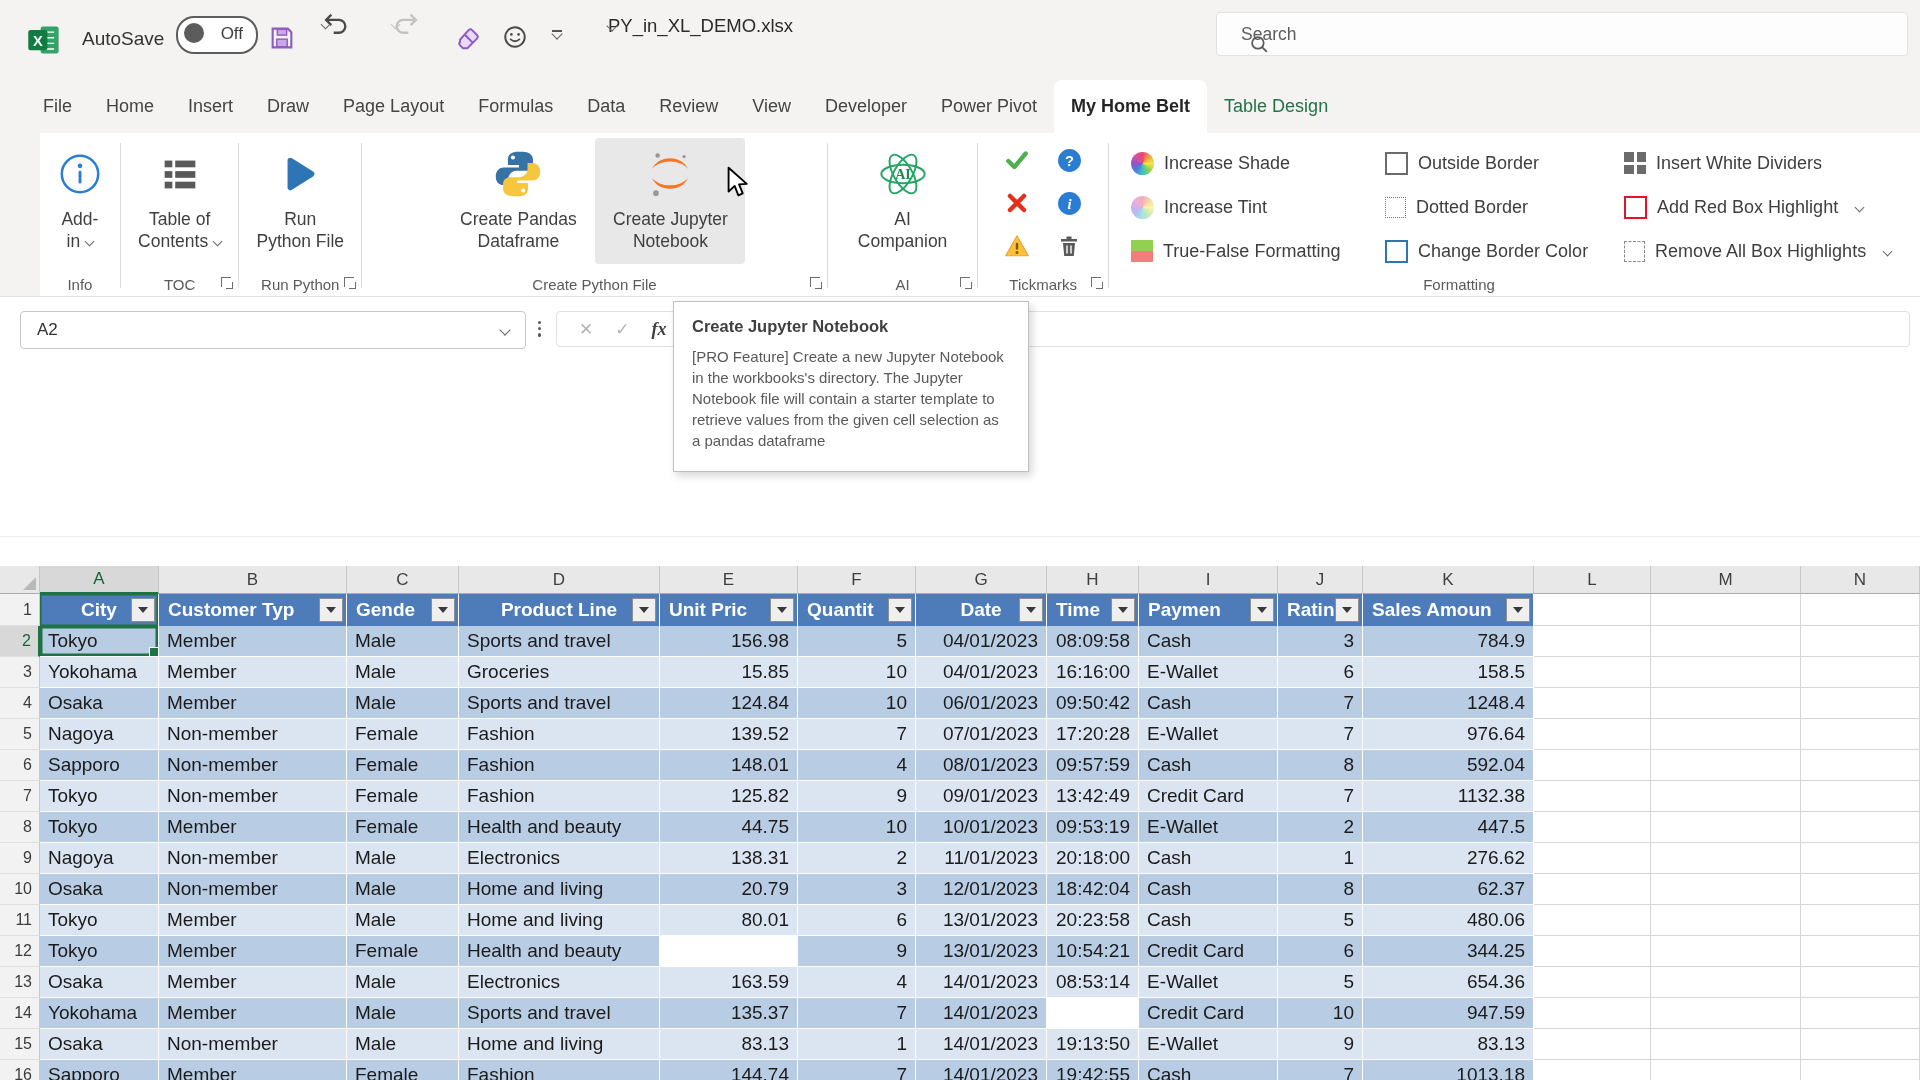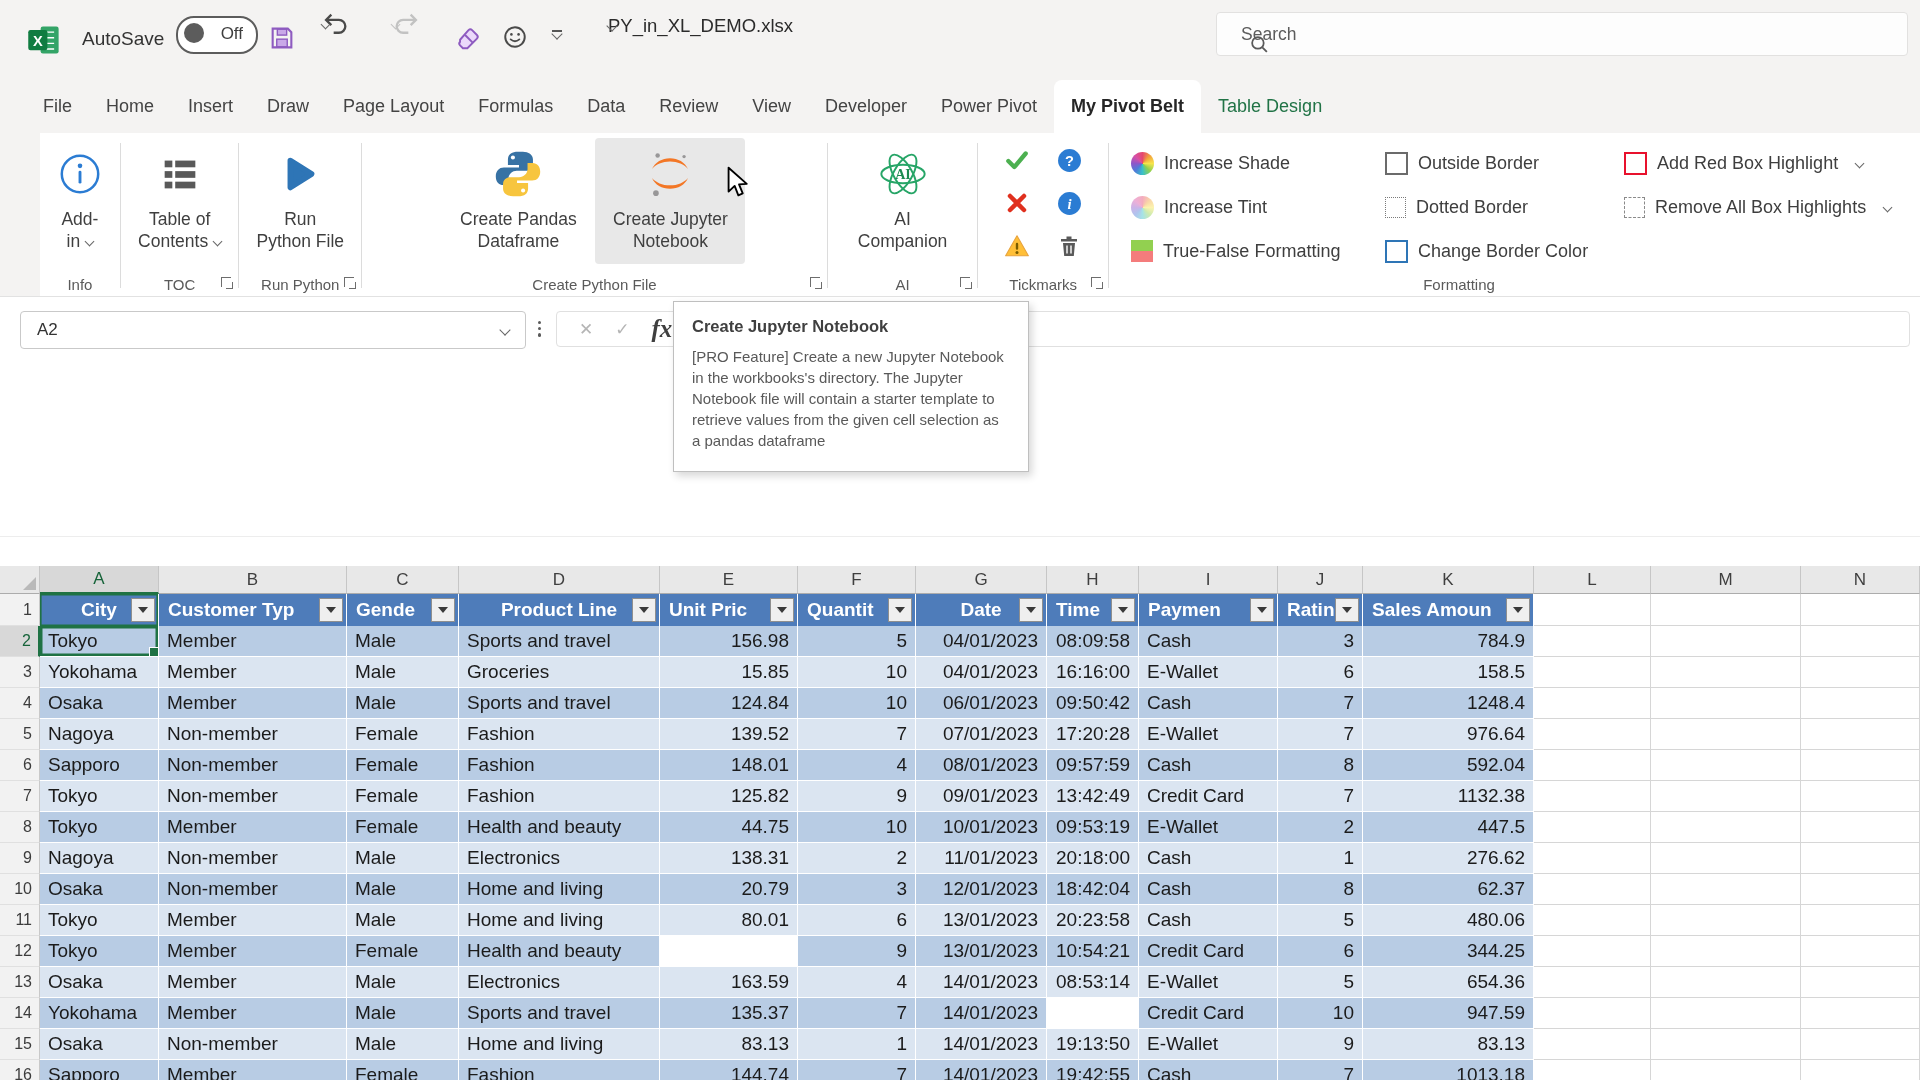--- a/index.html
+++ b/index.html
@@ -65,21 +65,21 @@
   .ic-div{width:22px;height:22px;flex:none;display:grid;grid-template-columns:1fr 1fr;grid-template-rows:1fr 1fr;gap:3px}
   .ic-div span{background:#6b6b6b}
   
   .namebox{position:absolute;left:20px;top:311px;width:504px;height:36px;background:#fff;border:1px solid #C9C9C9;border-radius:4px;display:flex;align-items:center}
   .namebox .nb-text{margin-left:16px;font-size:17px;color:#333}
   .namebox .chev{position:absolute;right:16px}
   .vdots{position:absolute;left:538px;top:318px}
   .vdots i{display:block;width:3.2px;height:3.2px;border-radius:50%;background:#5a5a5a;margin:3px 0}
   .fxpanel{position:absolute;left:556px;top:311px;width:1354px;height:36px;background:#fff;border:1px solid #E0E0E0;border-radius:4px;display:flex;align-items:center;gap:22px;padding-left:22px;box-sizing:border-box}
   .fx-x,.fx-ok{font-size:17px;color:#B5B5B5}
-  .fx-fx{font-family:"Liberation Serif",serif;font-style:italic;font-weight:bold;font-size:25px;color:#3F3F3F}
+  .fx-fx{font-family:"Liberation Serif",serif;font-style:italic;font-weight:bold;font-size:18px;color:#3F3F3F}
   .faintline{position:absolute;left:0;top:536px;width:1920px;height:1px;background:#EDEDED}
   
   .tooltip{position:absolute;left:673px;top:301px;width:356px;background:#fff;border:1px solid #BFBFBF;box-shadow:3px 4px 8px rgba(0,0,0,.16);z-index:50;box-sizing:border-box;padding:15px 18px 20px 18px}
   .tt-title{font-size:16.5px;font-weight:bold;color:#404040;margin-bottom:10px}
   .tt-body{font-size:15px;line-height:21px;color:#595959}
   
   #grid{position:absolute;left:0;top:566px;width:1920px}
   .grow{display:flex}
   .lrow{height:28px}
   .corner{background:#E8E8E8;border-right:1px solid #C6C6C6;border-bottom:1px solid #ACACAC;position:relative;box-sizing:border-box}
@@ -190,21 +190,21 @@
     <span class="tab">Home</span>
     <span class="tab">Insert</span>
     <span class="tab">Draw</span>
     <span class="tab">Page Layout</span>
     <span class="tab">Formulas</span>
     <span class="tab">Data</span>
     <span class="tab">Review</span>
     <span class="tab">View</span>
     <span class="tab">Developer</span>
     <span class="tab">Power Pivot</span>
-    <span class="tab active">My Pivot Belt</span>
+    <span class="tab active">My Home Belt</span>
     <span class="tab contextual">Table Design</span>
   </div>
 
 <div class="ribbon-gap"></div>
 <div class="ribbon">
 
   <div class="rgroup g-info">
     <div class="bigbtns">
       <button class="bigbtn">
         <span class="bicon">
@@ -413,20 +413,29 @@
         <span class="fbtn">
           <span class="ic-box ic-dotted"></span>
           <span class="flabel">Dotted Border</span>
         </span>
         <span class="fbtn">
           <span class="ic-box ic-blue"></span>
           <span class="flabel">Change Border Color</span>
         </span>
       </div>
       <div class="fcol c3">
+        <span class="fbtn">
+          <span class="ic-div">
+              <span></span>
+              <span></span>
+              <span></span>
+              <span></span>
+            </span>
+          <span class="flabel">Insert White Dividers</span>
+        </span>
         <span class="fbtn">
           <span class="ic-box ic-red"></span>
           <span class="flabel">Add Red Box Highlight</span>
           <span class="chev sm" style="margin-left:8px"></span>
         </span>
         <span class="fbtn">
           <span class="ic-box ic-dash"></span>
           <span class="flabel">Remove All Box Highlights</span>
           <span class="chev sm" style="margin-left:8px"></span>
         </span>

